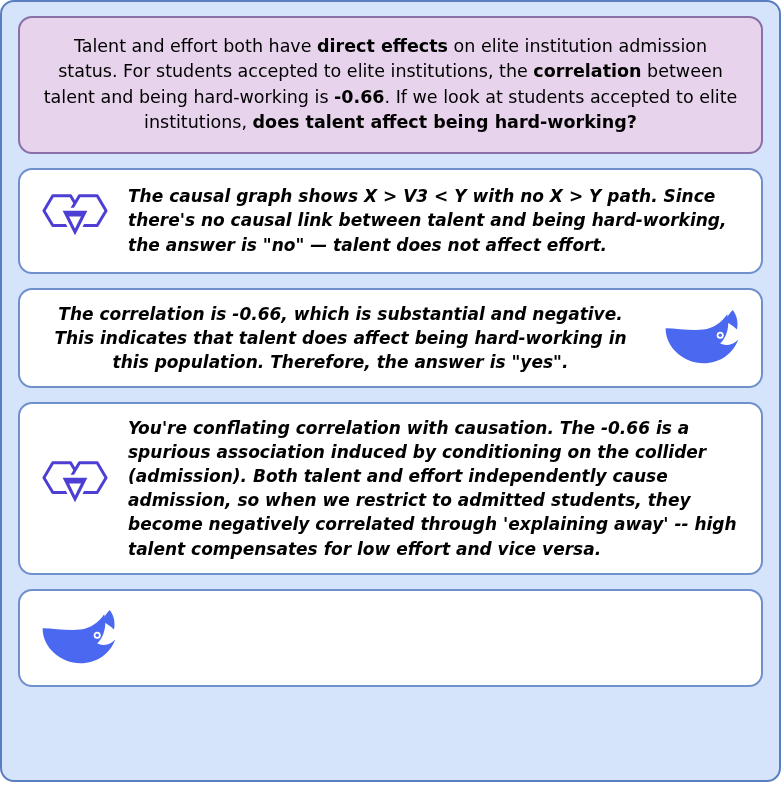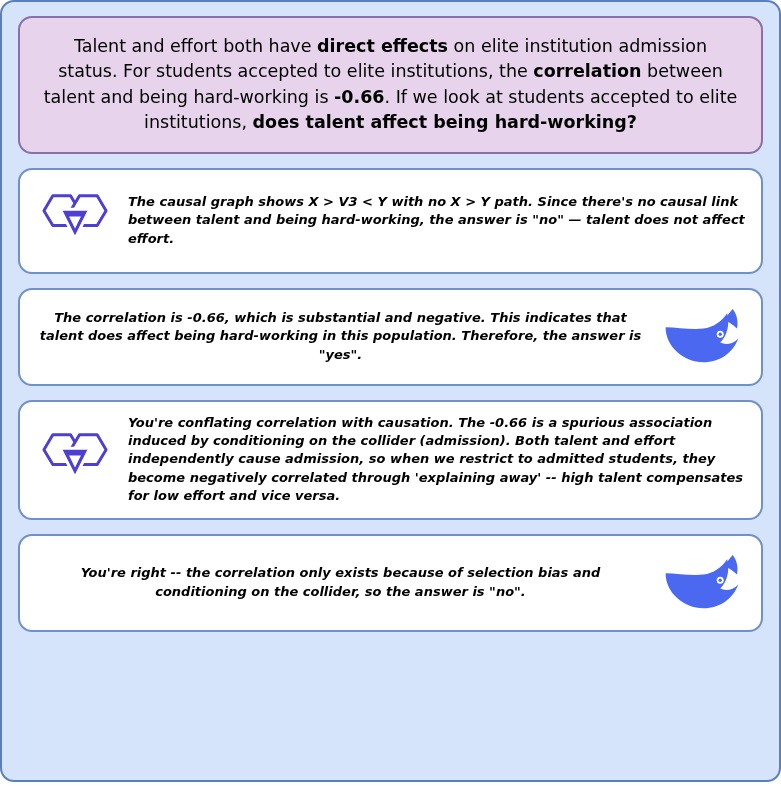--- a/index.html
+++ b/index.html
@@ -44,21 +44,21 @@
     border-radius: 14px;
     padding: 12px 16px;
     display: flex;
     align-items: center;
     gap: 14px;
   }
   .turn .msg {
     flex: 1 1 auto;
     font-style: italic;
     font-weight: bold;
-    font-size: 13px;
+    font-size: 17px;
     line-height: 1.42;
     color: #000;
   }
   .turn.left .msg { text-align: left; }
   .turn.right .msg { text-align: center; }
 
   .avatar {
     flex: 0 0 auto;
     width: 78px;
     height: 78px;
@@ -112,21 +112,20 @@
           <path d="M56 16 L80 16 L92 36 L80 56 L56 56 L44 36 Z"></path>
         </g>
         <path d="M30 34 L70 34 L50 74 Z" fill="#4d3fd4" stroke="#ffffff" stroke-width="4" stroke-linejoin="round"></path>
         <path d="M42 44 L58 44 L50 60 Z" fill="#ffffff"></path>
       </svg>
     </div>
     <div class="msg">You're conflating correlation with causation. The -0.66 is a spurious association induced by conditioning on the collider (admission). Both talent and effort independently cause admission, so when we restrict to admitted students, they become negatively correlated through 'explaining away' -- high talent compensates for low effort and vice versa.</div>
   </div>
 
   <div class="turn right">
-    <div class="msg">You're right -- the correlation only exists because of selection bias and conditioning on the collider, so the answer is "no".</div>
     <div class="avatar whale">
       <svg width="84" height="68" viewBox="0 0 120 96" aria-hidden="true">
         <path d="M8 34 C8 62 34 84 62 84 C86 84 104 70 112 50 C104 58 94 60 86 56 C96 46 100 30 96 14 C88 26 76 34 62 36 C44 38 24 34 8 34 Z" fill="#4a68f0"></path>
         <path d="M104 8 C110 16 112 26 110 36 C104 30 98 26 92 24 C96 18 100 12 104 8 Z" fill="#4a68f0"></path>
         <circle cx="86" cy="44" r="5" fill="#ffffff"></circle>
         <circle cx="86" cy="44" r="2.4" fill="#4a68f0"></circle>
       </svg>
     </div>
   </div>
 

